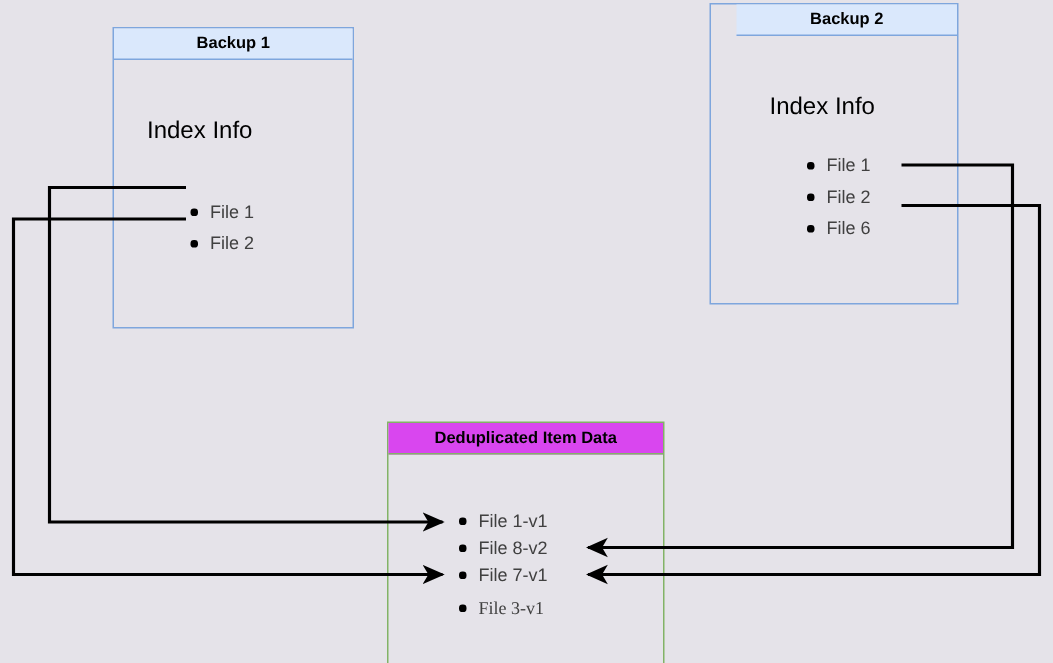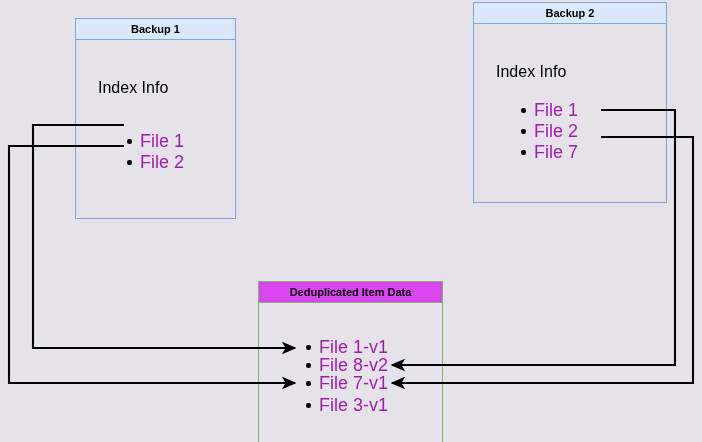--- a/index.html
+++ b/index.html
@@ -74,22 +74,22 @@
     color: #000;
     white-space: nowrap;
   }
   .bullet-list {
     position: absolute;
     margin: 0;
     padding: 0;
     list-style: none;
   }
   .bullet-list li {
-    font-size: 18px;
-    color: #a21caf;
+    font-size: 12px;
+    color: #404040;
     white-space: nowrap;
     position: relative;
     padding-left: 15px;
     height: 18px;
     line-height: 18px;
   }
   .bullet-list li::before {
     content: "";
     position: absolute;
     left: 2px;
@@ -98,20 +98,21 @@
     height: 4.5px;
     border-radius: 50%;
     background: #000;
   }
   .bullet-list.spaced li {
     height: 18px;
     line-height: 18px;
   }
   .bullet-list.spaced li.gap-last {
     margin-top: 4px;
+    font-family: Liberation Serif, serif;
   }
 </style>
 </head>
 <body>
 
 <div id="canvas">
 
   <svg class="connectors" viewBox="0 0 702 442">
     <defs>
       <marker id="arrow-right" viewBox="0 0 10 10" refX="9" refY="5" markerWidth="7" markerHeight="7" orient="auto-start-reverse">
@@ -135,28 +136,28 @@
     <div class="node-header">Backup 1</div>
     <div class="node-body" style="height:178px;">
       <div class="index-label" style="left:22px; top:39px;">Index Info</div>
       <ul class="bullet-list" style="left:49px; top:92px;">
         <li>File 1</li>
         <li style="margin-top:3px;">File 2</li>
       </ul>
     </div>
   </div>
 
-  <div class="node node-blue" style="left:473px; top:2px; width:194px; height:201px;">
+  <div class="node node-blue" style="left:473px; top:2px; width:166px; height:201px;padding-left:17px;">
     <div class="node-header">Backup 2</div>
     <div class="node-body" style="height:178px;">
       <div class="index-label" style="left:22px; top:39px;">Index Info</div>
       <ul class="bullet-list" style="left:45px; top:77px;">
         <li>File 1</li>
         <li style="margin-top:3px;">File 2</li>
-        <li style="margin-top:3px;">File 7</li>
+        <li style="margin-top:3px;">File 6</li>
       </ul>
     </div>
   </div>
 
   <div class="node node-green" style="left:258px; top:281px; width:185px; height:163px;">
     <div class="node-header">Deduplicated Item Data</div>
     <div class="node-body" style="height:176px;">
       <ul class="bullet-list spaced" style="left:45px; top:35px;">
         <li>File 1-v1</li>
         <li>File 8-v2</li>

